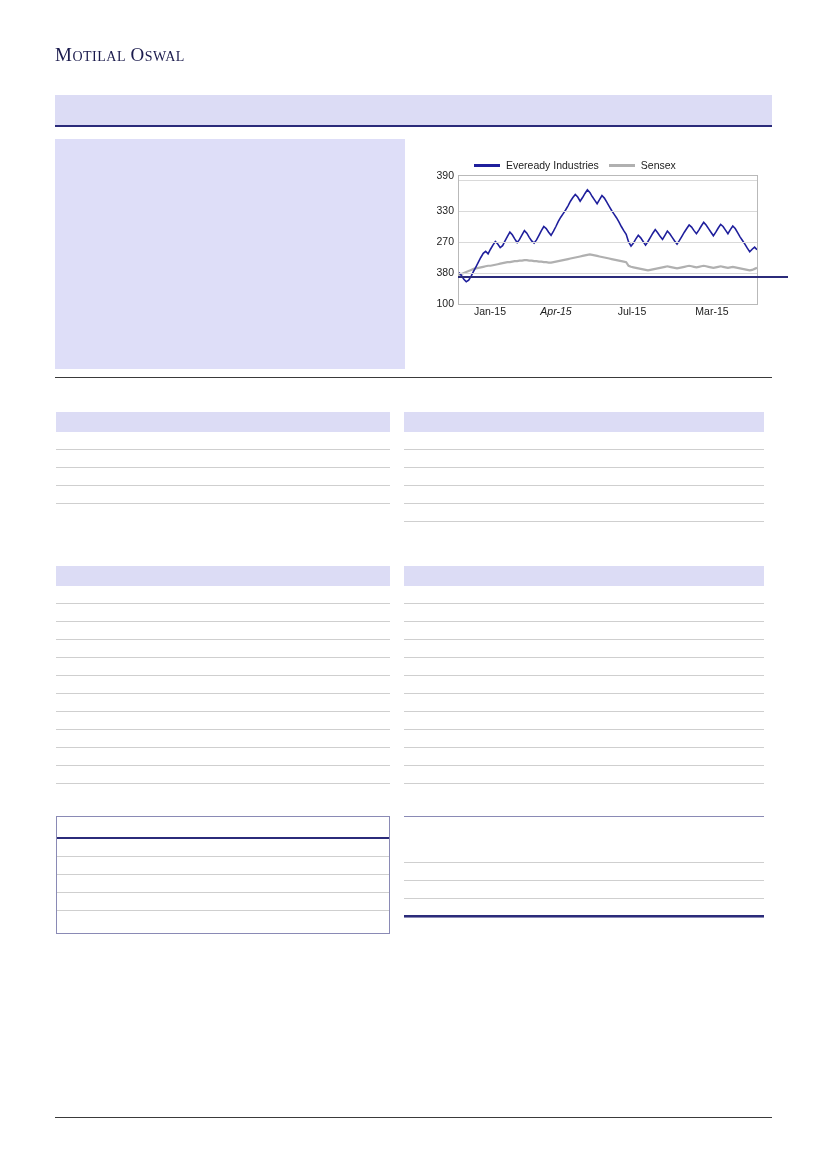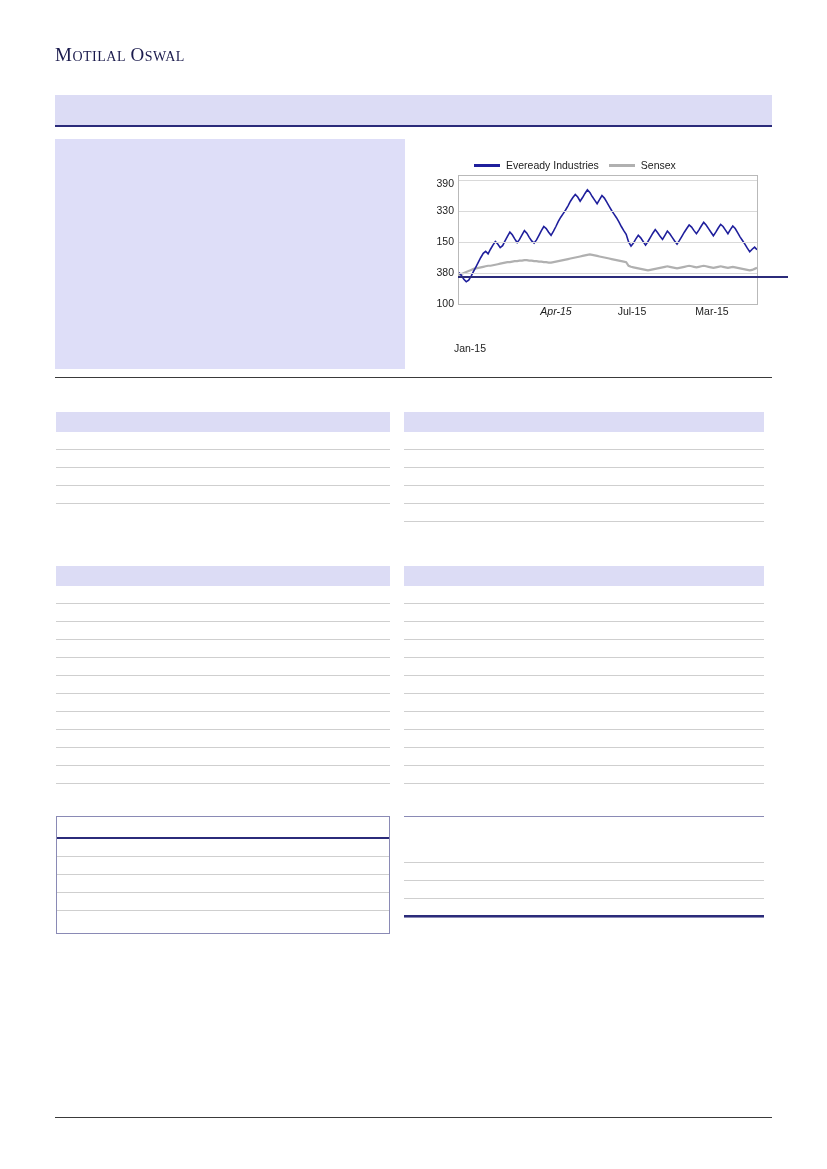--- a/index.html
+++ b/index.html
@@ -251,40 +251,40 @@
         <span>Eveready Industries</span>
       </div>
       <div class="item">
         <span class="swatch" style="background:#b0b0b0;height:3px;"></span>
         <span>Sensex</span>
       </div>
     </div>
 
     <div class="plot-wrap">
       <div class="y-labels">
-        <span style="top:8px;">390</span>
+        <span style="top:0;">390</span>
         <span style="top:35px;margin-left:48px;">330</span>
-        <span style="top:66px;">150</span>
+        <span style="top:66px;">270</span>
         <span style="top:97px;">380</span>
         <span style="top:128px;">100</span>
       </div>
 
       <div class="plot">
         <div class="gridline" style="top:4px;"></div>
         <div class="gridline" style="top:35px;"></div>
         <div class="gridline" style="top:66px;"></div>
         <div class="gridline" style="top:97px;"></div>
         <svg id="chart-svg" width="298" height="128" viewBox="0 0 298 128" preserveAspectRatio="none">
           <polyline id="series-sensex" fill="none" stroke="#b0b0b0" stroke-width="2.2" points="0.00,99.07 2.42,98.03 4.85,97.00 7.27,95.97 9.69,94.93 12.11,93.90 14.54,92.87 16.96,92.35 19.38,91.83 21.80,91.32 24.23,90.80 26.65,90.28 29.07,89.77 31.50,89.77 33.92,89.25 36.34,88.73 38.76,88.22 41.19,87.70 43.61,87.18 46.03,86.67 48.46,86.15 50.88,86.15 53.30,85.63 55.72,85.12 58.15,85.12 60.57,84.60 62.99,84.60 65.41,84.08 67.84,84.08 70.26,84.60 72.68,84.60 75.11,85.12 77.53,85.12 79.95,85.63 82.37,85.63 84.80,86.15 87.22,86.15 89.64,86.67 92.07,86.67 94.49,86.15 96.91,85.63 99.33,85.12 101.76,84.60 104.18,84.08 106.60,83.57 109.02,83.05 111.45,82.53 113.87,82.02 116.29,81.50 118.72,80.98 121.14,80.47 123.56,79.95 125.98,79.43 128.41,78.92 130.83,78.40 133.25,78.92 135.67,79.43 138.10,79.95 140.52,80.47 142.94,80.98 145.37,81.50 147.79,82.02 150.21,82.53 152.63,83.05 155.06,83.57 157.48,84.08 159.90,84.60 162.33,85.12 164.75,85.63 167.17,86.15 169.59,89.77 172.02,90.80 174.44,91.32 176.86,91.83 179.28,92.35 181.71,92.87 184.13,93.38 186.55,93.90 188.98,94.42 191.40,93.90 193.82,93.38 196.24,92.87 198.67,92.35 201.09,91.83 203.51,91.32 205.93,90.80 208.36,90.28 210.78,90.80 213.20,91.32 215.63,91.83 218.05,92.35 220.47,91.83 222.89,91.32 225.32,90.80 227.74,90.28 230.16,89.77 232.59,90.28 235.01,90.80 237.43,91.32 239.85,90.80 242.28,90.28 244.70,89.77 247.12,90.28 249.54,90.80 251.97,91.32 254.39,91.83 256.81,91.32 259.24,90.80 261.66,90.28 264.08,90.80 266.50,91.32 268.93,91.83 271.35,91.32 273.77,90.80 276.20,91.32 278.62,91.83 281.04,92.35 283.46,92.87 285.89,93.38 288.31,93.90 290.73,94.42 293.15,93.90 295.58,92.87 298.00,91.83"></polyline>
           <polyline id="series-eveready" fill="none" stroke="#1f1f9c" stroke-width="1.6" points="0.00,96.48 2.42,99.58 4.85,103.20 7.27,105.78 9.69,104.23 12.11,100.10 14.54,95.45 16.96,90.80 19.38,86.15 21.80,81.50 24.23,77.37 26.65,75.30 29.07,77.88 31.50,73.23 33.92,69.10 36.34,65.48 38.76,68.07 41.19,71.68 43.61,69.62 46.03,64.97 48.46,60.32 50.88,56.18 53.30,58.77 55.72,62.90 58.15,66.52 60.57,63.42 62.99,58.77 65.41,54.63 67.84,57.22 70.26,61.35 72.68,64.97 75.11,67.03 77.53,63.93 79.95,59.28 82.37,54.63 84.80,50.50 87.22,52.57 89.64,56.18 92.07,59.28 94.49,55.15 96.91,50.50 99.33,45.33 101.76,41.20 104.18,37.58 106.60,33.97 109.02,29.83 111.45,25.18 113.87,21.57 116.29,18.47 118.72,21.05 121.14,25.18 123.56,21.57 125.98,17.43 128.41,13.82 130.83,16.40 133.25,20.53 135.67,24.15 138.10,27.77 140.52,23.63 142.94,19.50 145.37,22.08 147.79,26.22 150.21,30.35 152.63,34.48 155.06,38.10 157.48,41.72 159.90,45.85 162.33,50.50 164.75,54.63 167.17,58.25 169.59,66.00 172.02,70.13 174.44,67.03 176.86,62.90 179.28,59.28 181.71,61.87 184.13,65.48 186.55,69.10 188.98,65.48 191.40,61.35 193.82,57.22 196.24,53.60 198.67,56.70 201.09,60.32 203.51,63.42 205.93,59.28 208.36,55.15 210.78,57.73 213.20,61.35 215.63,64.97 218.05,68.07 220.47,64.45 222.89,60.32 225.32,56.18 227.74,52.57 230.16,48.95 232.59,51.02 235.01,54.63 237.43,57.73 239.85,54.12 242.28,49.98 244.70,46.37 247.12,48.95 249.54,52.57 251.97,56.18 254.39,59.80 256.81,56.18 259.24,52.05 261.66,48.43 264.08,50.50 266.50,54.12 268.93,57.73 271.35,53.60 273.77,49.98 276.20,52.57 278.62,56.70 281.04,60.83 283.46,64.45 285.89,68.07 288.31,72.20 290.73,75.82 293.15,73.23 295.58,71.17 298.00,73.75"></polyline>
         </svg>
       </div>
 
       <div class="x-labels">
-        <span style="left:12px;margin-top:37px;">Jan-15</span>
+        <span style="left:32px;">Jan-15</span>
         <span style="left:98px;font-style:italic;">Apr-15</span>
         <span style="left:174px;">Jul-15</span>
         <span style="left:254px;">Mar-15</span>
       </div>
     </div>
     <div class="x-axis-rule"></div>
   </div>
 
   <div class="hrule-dark" style="left:55px; top:377px; width:717px;"></div>
 

